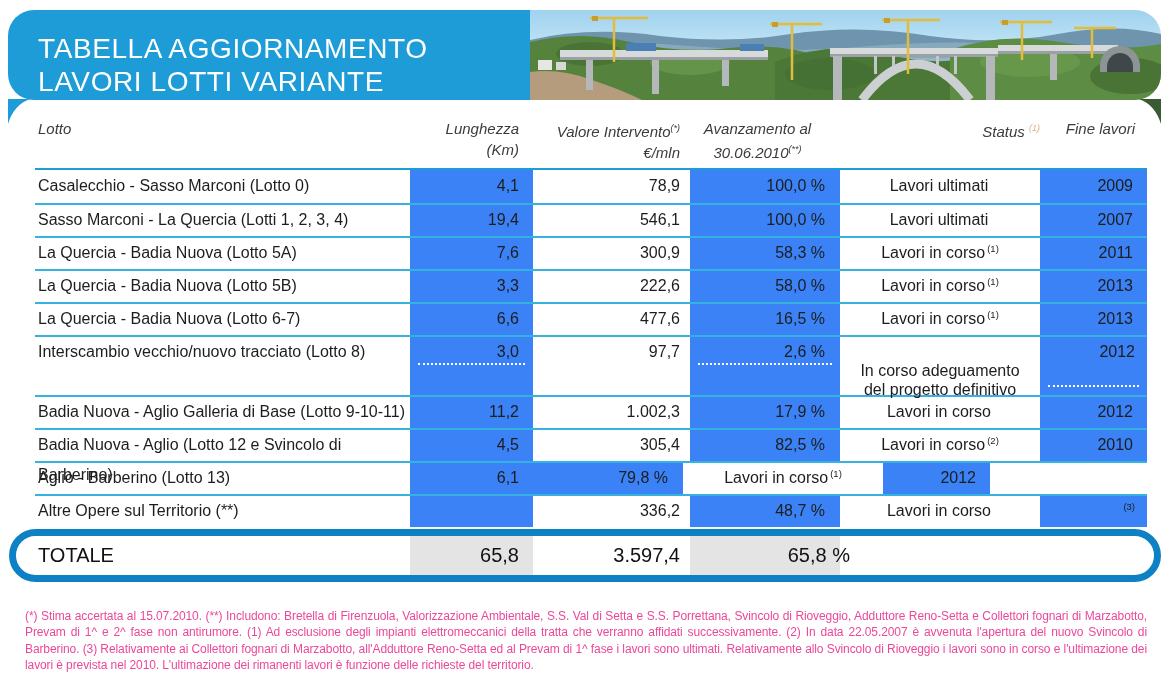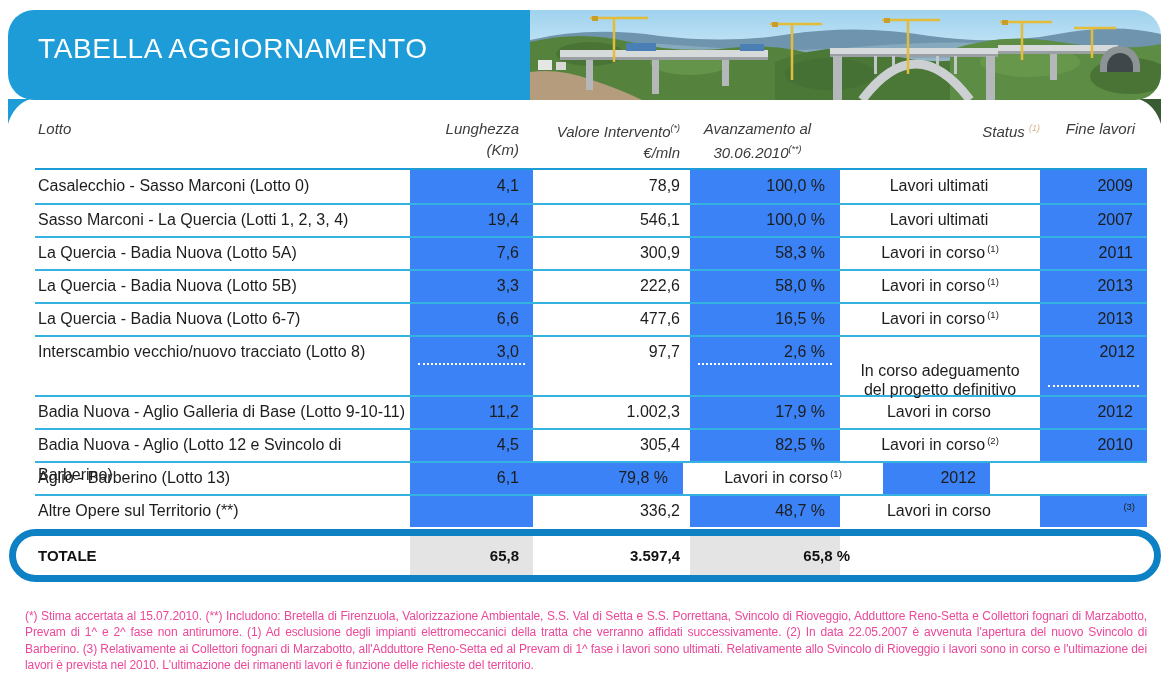--- a/index.html
+++ b/index.html
@@ -48,40 +48,41 @@
   .dot { position:absolute; left:8px; right:8px; border-bottom:2px dotted #fff; }
   .dot-a { top:26px; } .dot-b { top:48px; }
 
   
   .pill { position:absolute; left:9px; top:529px; width:1152px; height:53px;
           border:7px solid #0e81c4; border-radius:29px; background:#fff; }
   .pill-inner { position:absolute; inset:0; border-radius:21px; overflow:hidden; }
   .pill-strip { position:absolute; top:0; bottom:0; background:#e4e4e4; }
   .strip-lun { left:394px; width:123px; }
   .strip-avz { left:674px; width:150px; }
-  .pill-txt { position:absolute; top:0; height:39px; line-height:39px; font-size:15px;
-              color:#111; font-weight:bold; }
+  .pill-txt { position:absolute; top:0; height:39px; line-height:39px; font-size:20px;
+              color:#111; font-weight:normal; }
   .pt-label { left:22px; }
   .pt-lun { left:394px; width:123px; text-align:right; padding-right:14px; }
   .pt-val { left:517px; width:157px; text-align:right; padding-right:10px; }
   .pt-avz { left:699px; width:150px; text-align:right; padding-right:15px; }
 
   
   .footnote { position:absolute; left:25px; top:608px; width:1122px; font-size:12px;
               line-height:16.3px; color:#ec4899; text-align:justify; letter-spacing:-0.1px; }
 </style>
 </head>
 <body>
 
 <div class="page">
 
   <div class="band">
     <div class="band-blue">
       <div class="band-title">
         <div>TABELLA AGGIORNAMENTO</div>
+        <div>LAVORI LOTTI VARIANTE</div>
       </div>
     </div>
     <div class="band-photo">
       <svg width="100%" height="100%" viewBox="0 0 631 90" preserveAspectRatio="none">
         <defs>
           <linearGradient id="sky" x1="0" y1="0" x2="0" y2="1">
             <stop offset="0" stop-color="#9fd2ee"></stop>
               <stop offset="0.7" stop-color="#d9effa"></stop>
               <stop offset="1" stop-color="#eaf6fc"></stop>
           </linearGradient>

